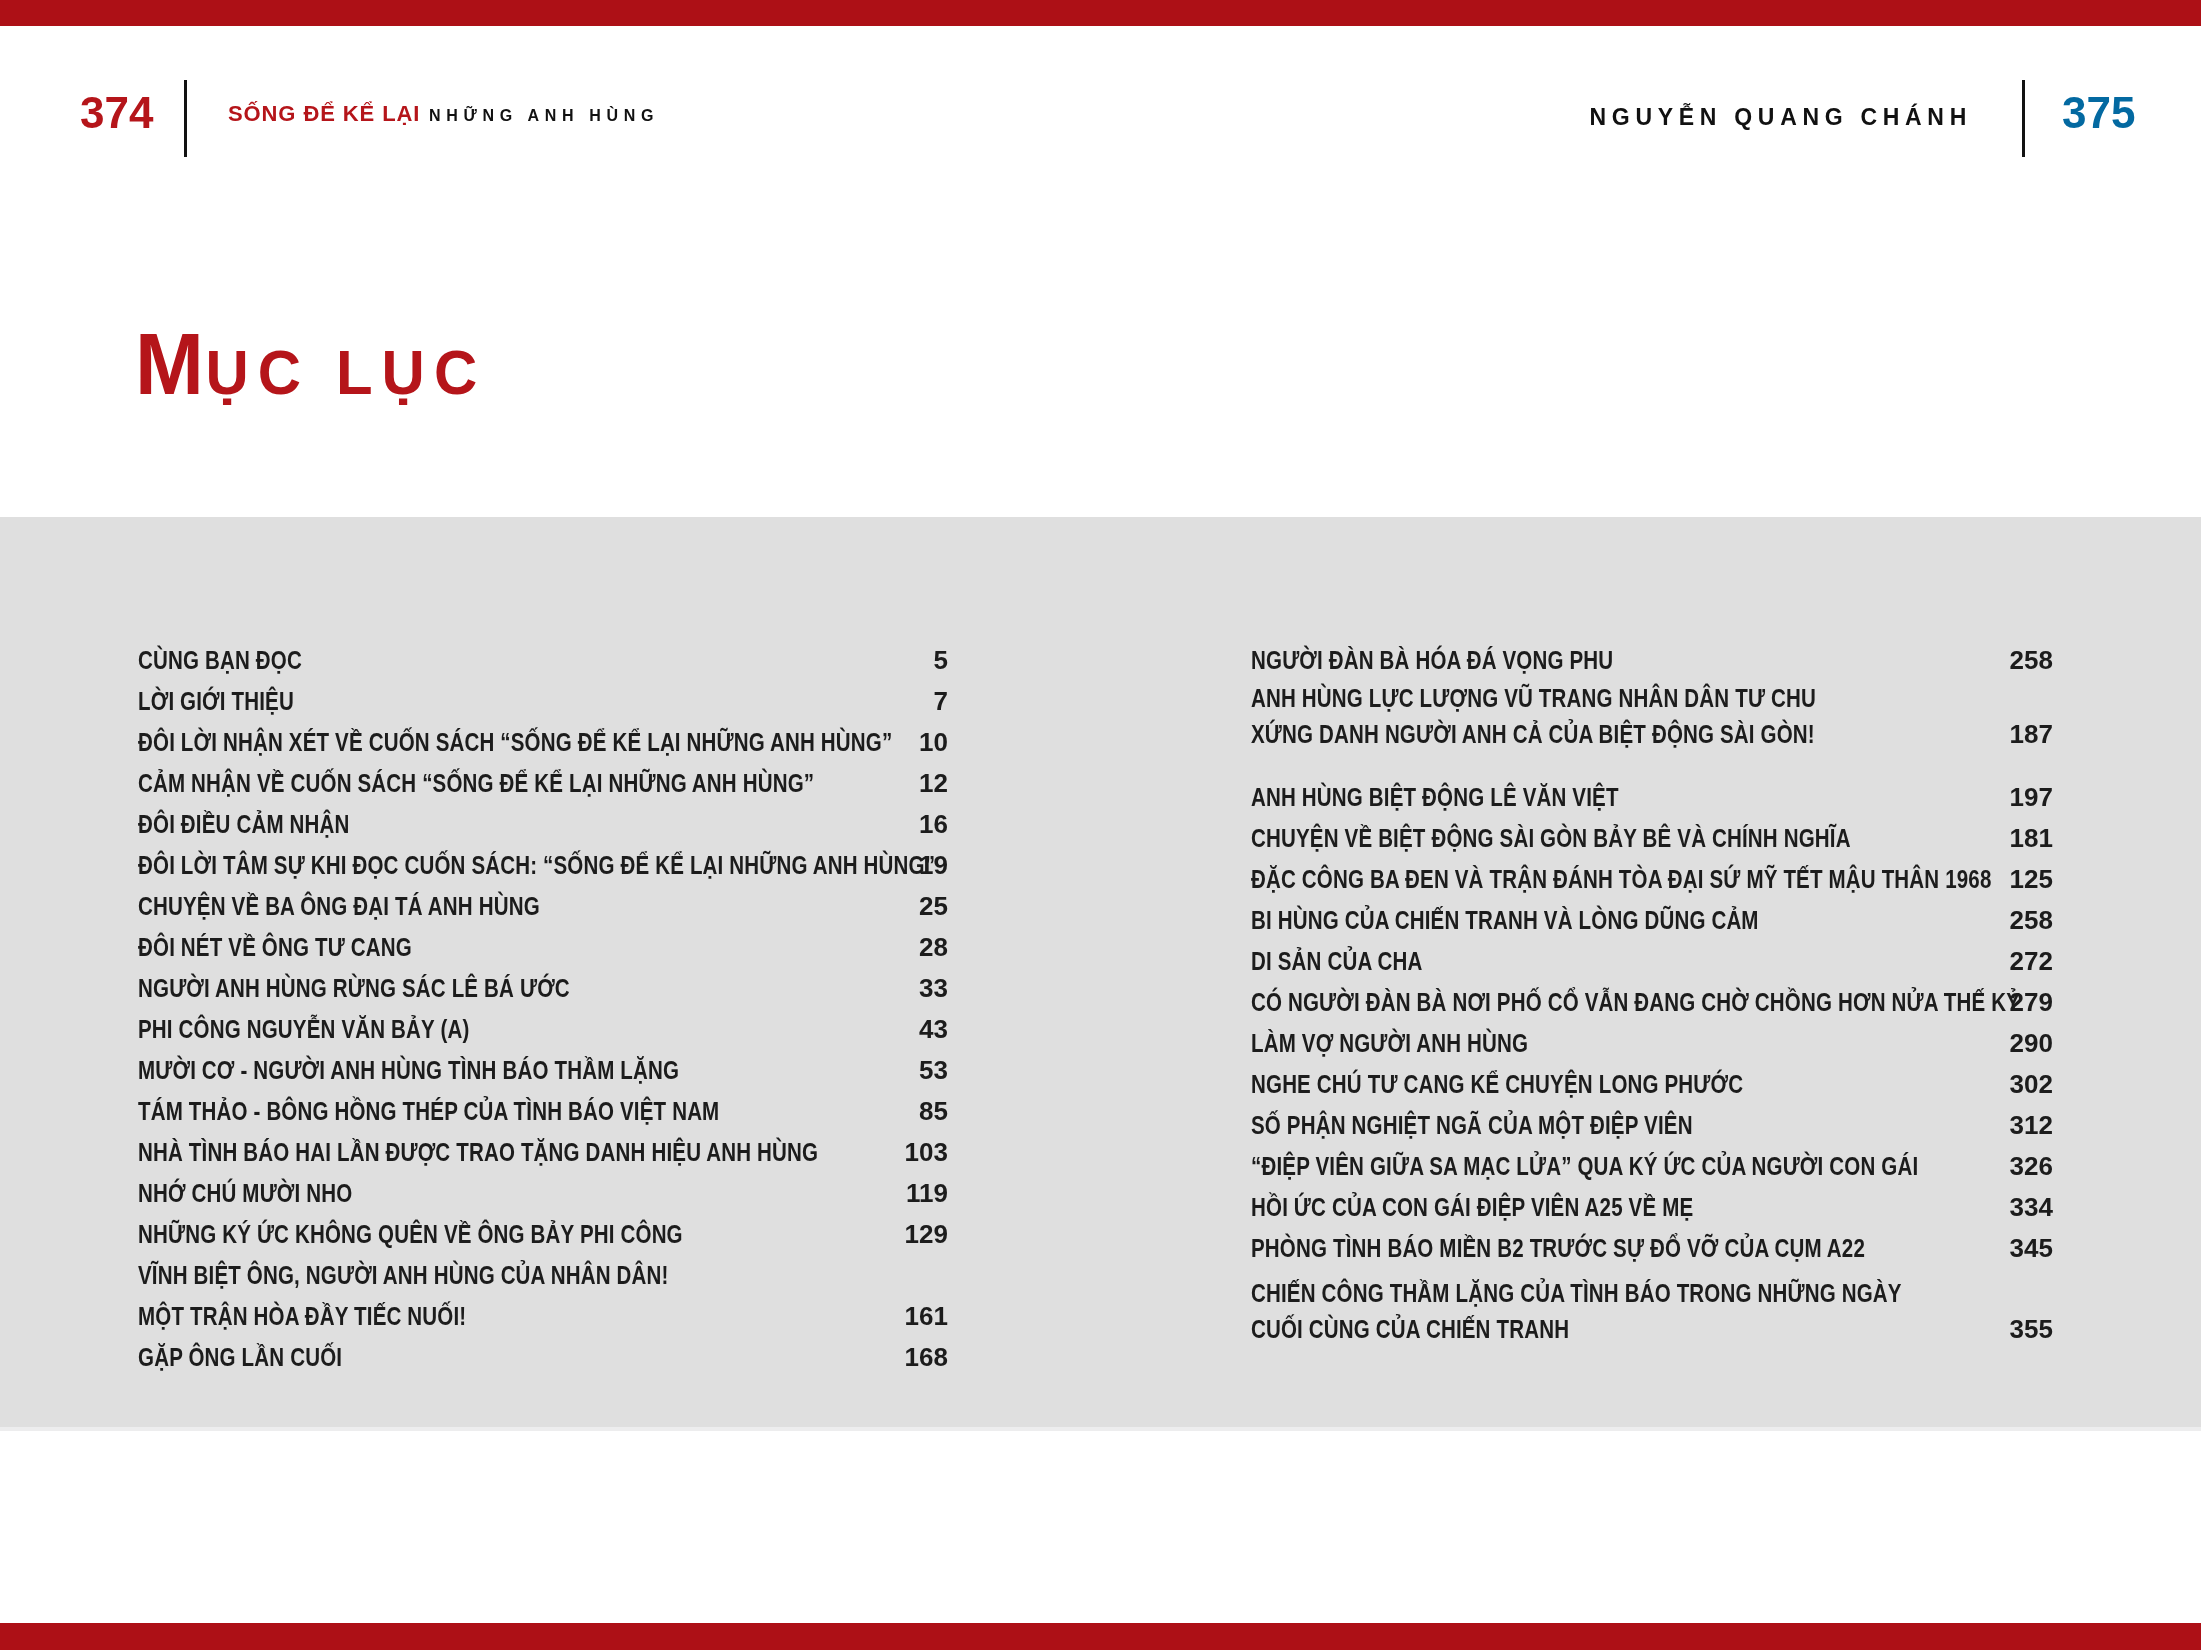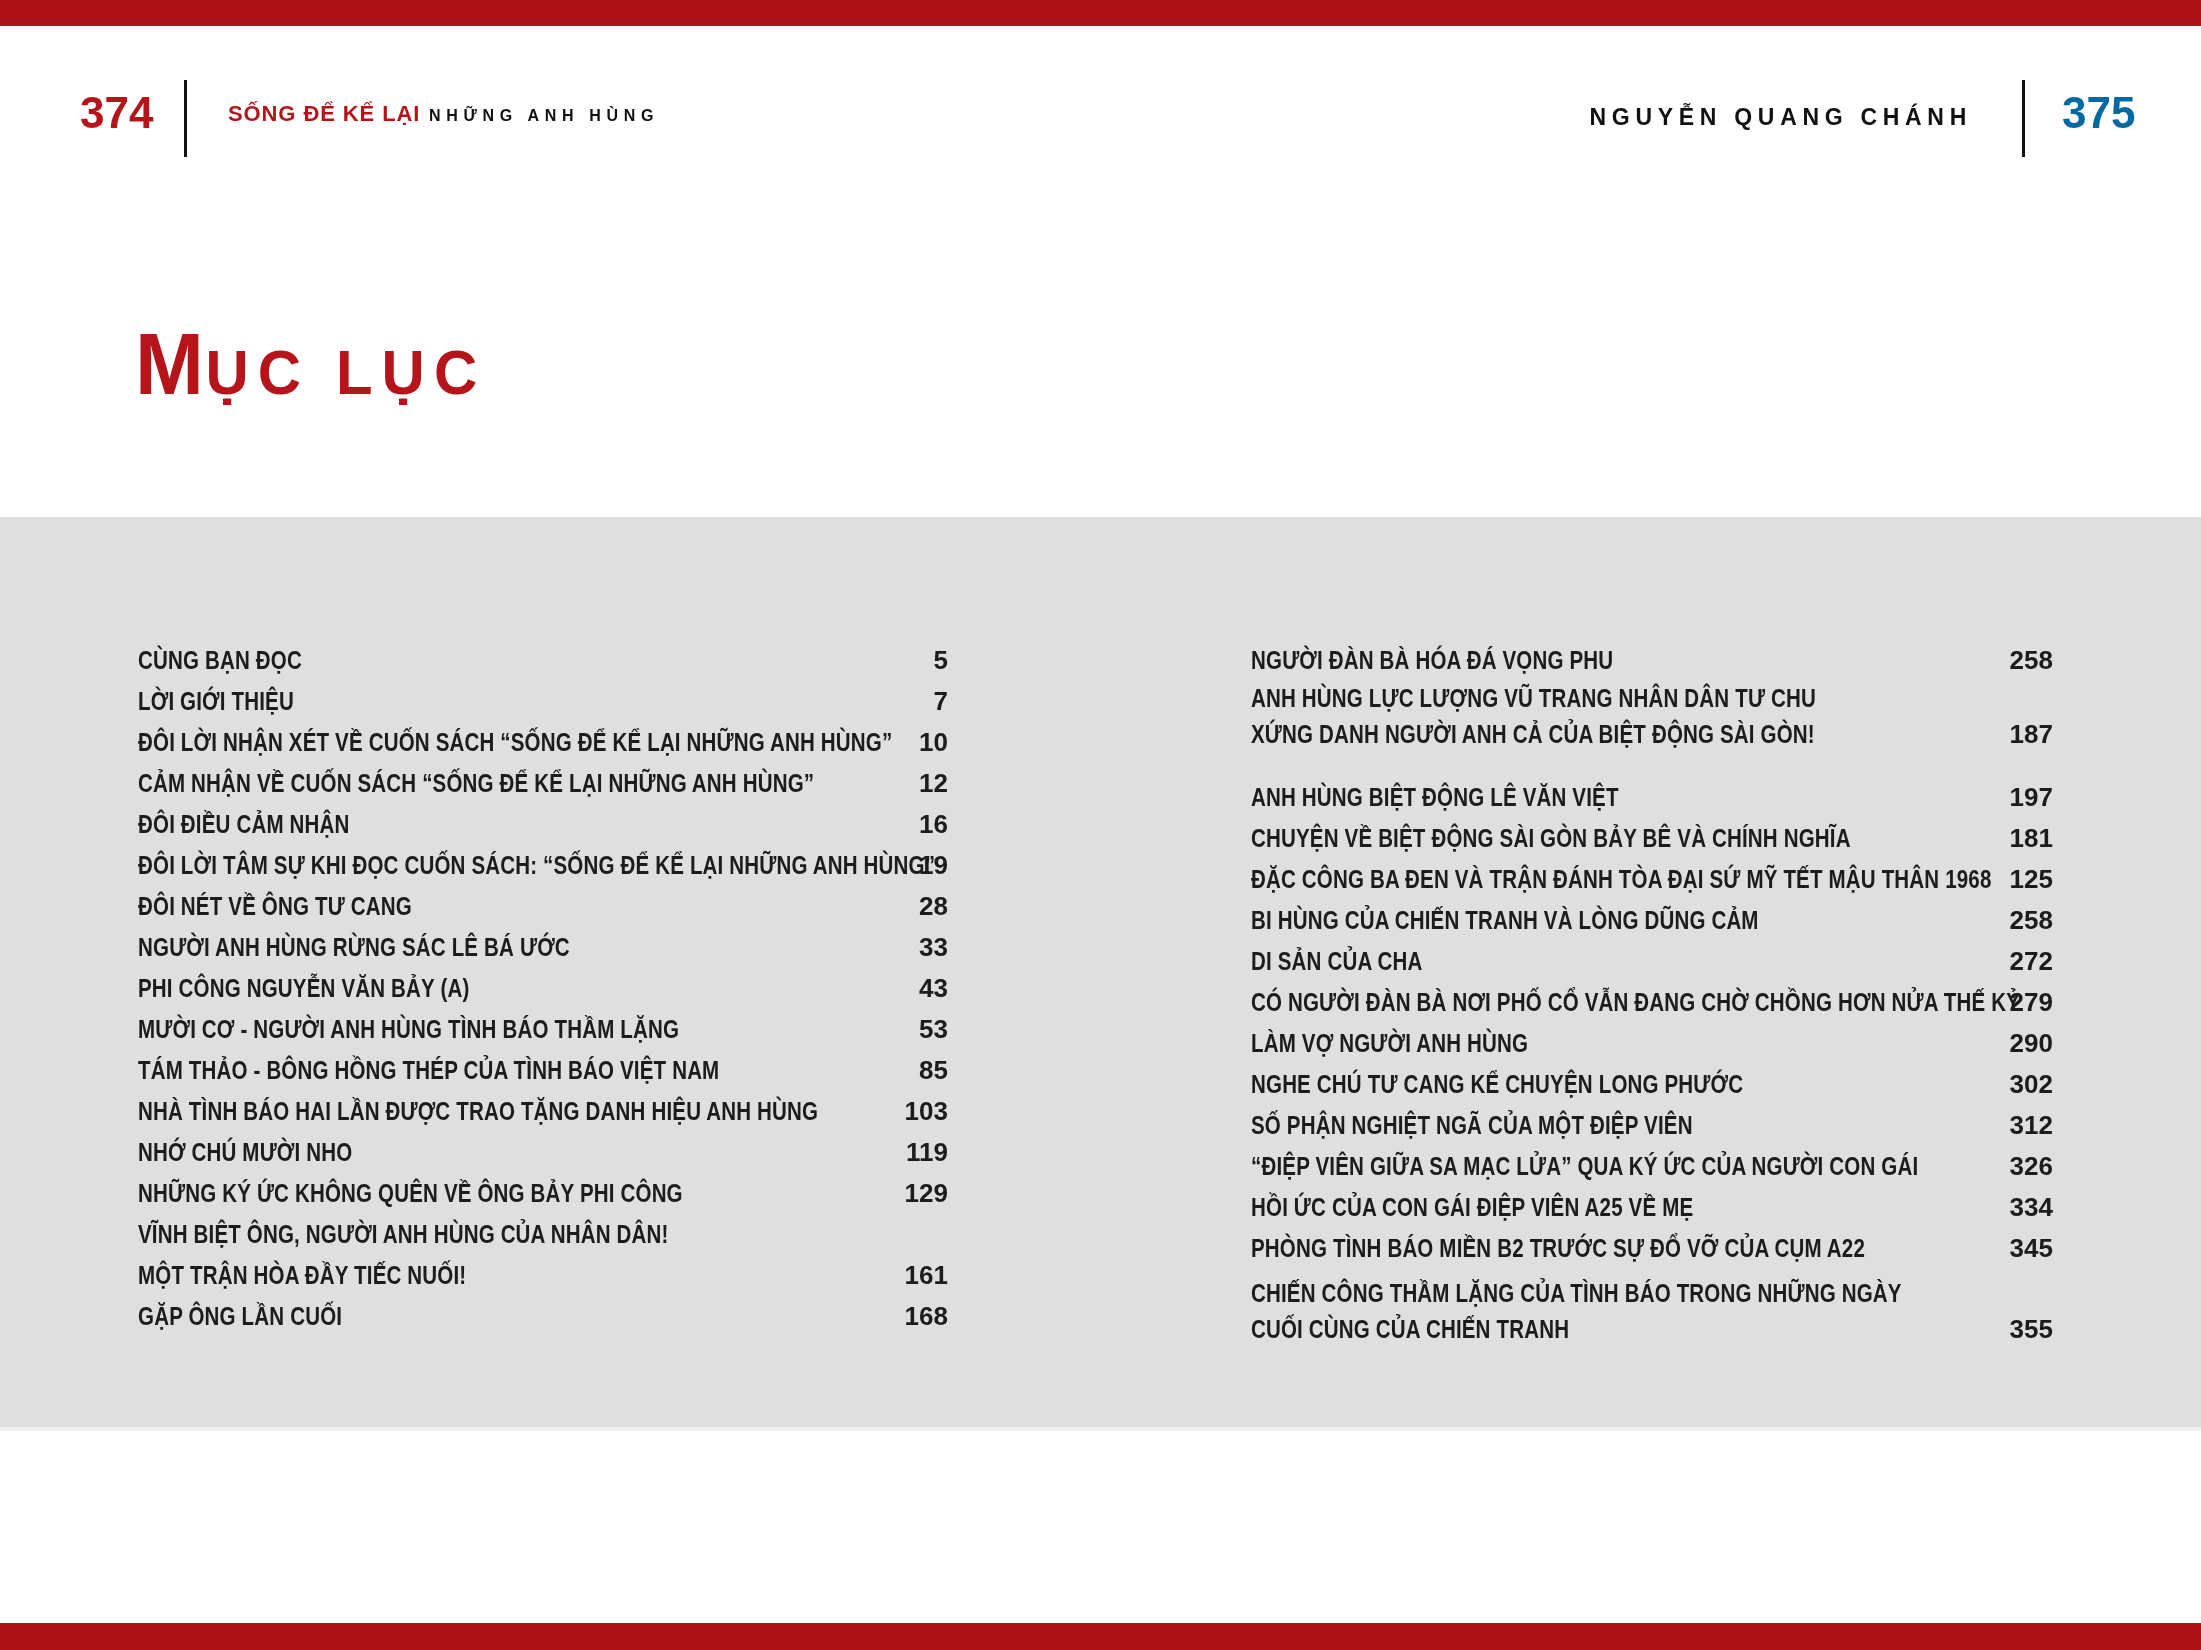--- a/index.html
+++ b/index.html
@@ -84,20 +84,24 @@
     </div>
     <div class="row">
       <span class="t">ĐÔI ĐIỀU CẢM NHẬN</span>
       <span class="n">16</span>
     </div>
     <div class="row">
       <span class="t">ĐÔI LỜI TÂM SỰ KHI ĐỌC CUỐN SÁCH: “SỐNG ĐỂ KỂ LẠI NHỮNG ANH HÙNG”</span>
       <span class="n">19</span>
     </div>
     <div class="row">
+      <span class="t">CHUYỆN VỀ BA ÔNG ĐẠI TÁ ANH HÙNG</span>
+      <span class="n">25</span>
+    </div>
+    <div class="row">
       <span class="t">ĐÔI NÉT VỀ ÔNG TƯ CANG</span>
       <span class="n">28</span>
     </div>
     <div class="row">
       <span class="t">NGƯỜI ANH HÙNG RỪNG SÁC LÊ BÁ ƯỚC</span>
       <span class="n">33</span>
     </div>
     <div class="row">
       <span class="t">PHI CÔNG NGUYỄN VĂN BẢY (A)</span>
       <span class="n">43</span>

